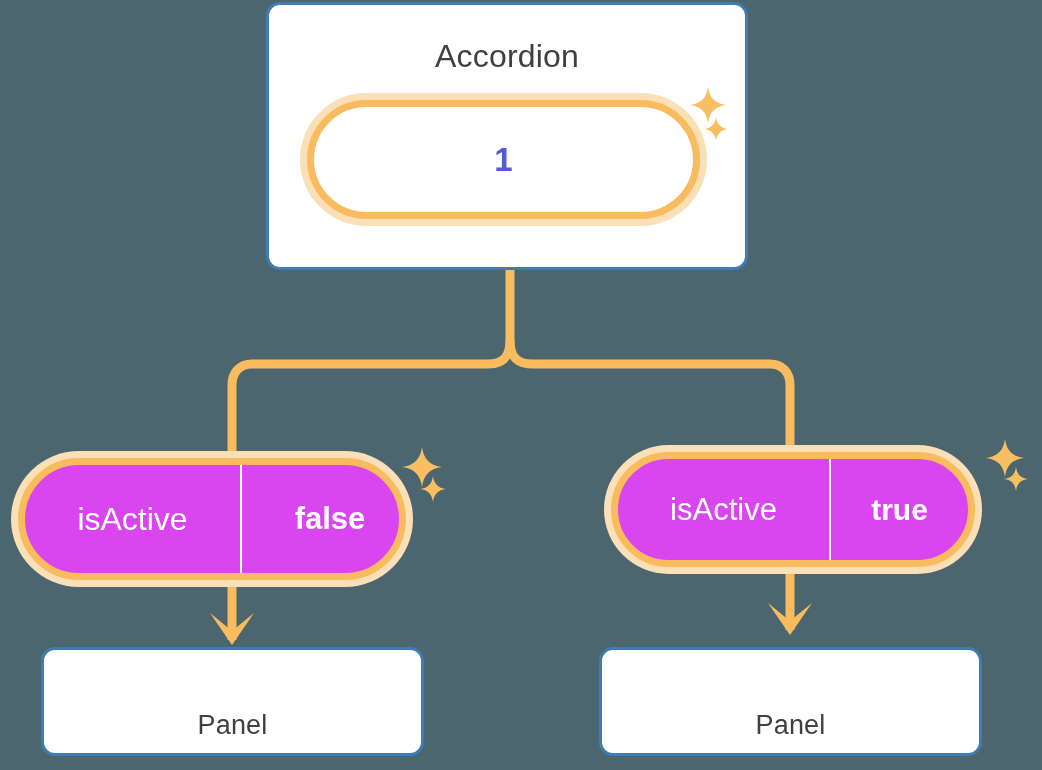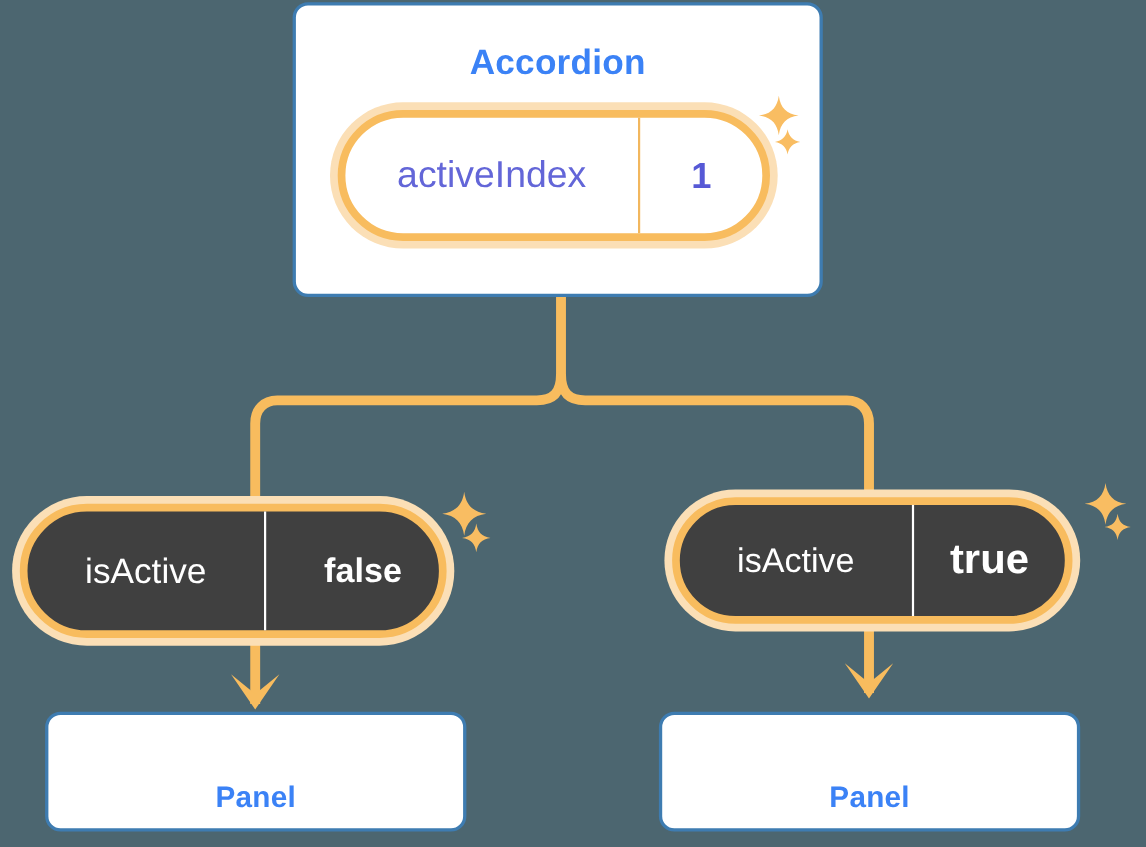--- a/index.html
+++ b/index.html
@@ -32,23 +32,23 @@
 
   
   .card {
     position: absolute;
     background: #ffffff;
     border: 3px solid #3e7cb1;
     border-radius: 14px;
     box-sizing: border-box;
   }
   .card-title {
-    color: #3b82f6;
+    color: #404040;
     font-size: 32px;
-    font-weight: 700;
+    font-weight: 400;
     text-align: center;
     letter-spacing: 0.2px;
   }
 
   
   #accordion-card {
     left: 266px;
     top: 2px;
     width: 482px;
     height: 268px;
@@ -109,21 +109,21 @@
     border-right: 2px solid #f2b75e;
   }
   #pill-active-index .pill-val {
     flex: 1 1 auto;
     color: #5659d6;
     font-size: 33px;
   }
 
   
   .pill-solid {
-    background: #404040;
+    background: #d946ef;
     color: #ffffff;
   }
   .pill-solid .pill-key {
     border-right: 2px solid #ffffff;
   }
 
   #pill-is-active-false {
     left: 18px;
     top: 458px;
     width: 388px;
@@ -144,21 +144,21 @@
     top: 452px;
     width: 364px;
     height: 115px;
   }
   #pill-is-active-true .pill-key {
     flex: 0 0 211px;
     font-size: 31px;
   }
   #pill-is-active-true .pill-val {
     flex: 1 1 auto;
-    font-size: 38px;
+    font-size: 30px;
   }
 
   
   .sparkle {
     position: absolute;
     pointer-events: none;
   }
   .sparkle svg { display: block; }
 </style>
 </head>
@@ -180,21 +180,20 @@
 
     <path d="M210,613 L232,645 L254,613 L232,631 Z" fill="#f8bc5e"></path>
     <path d="M768,603 L790,635 L812,603 L790,621 Z" fill="#f8bc5e"></path>
   </svg>
 
   <div class="card" id="accordion-card">
     <div class="card-title">Accordion</div>
   </div>
 
   <div class="pill" id="pill-active-index">
-    <div class="pill-key">activeIndex</div>
     <div class="pill-val">1</div>
   </div>
 
   <div class="sparkle" style="left:688px; top:85px;">
     <svg width="40" height="40" viewBox="0 0 40 40">
       <path d="M20 2 C21.5 13 27 18.5 38 20 C27 21.5 21.5 27 20 38 C18.5 27 13 21.5 2 20 C13 18.5 18.5 13 20 2 Z" fill="#f9bd62"></path>
     </svg>
   </div>
   <div class="sparkle" style="left:703px; top:116px;">
     <svg width="26" height="26" viewBox="0 0 26 26">

